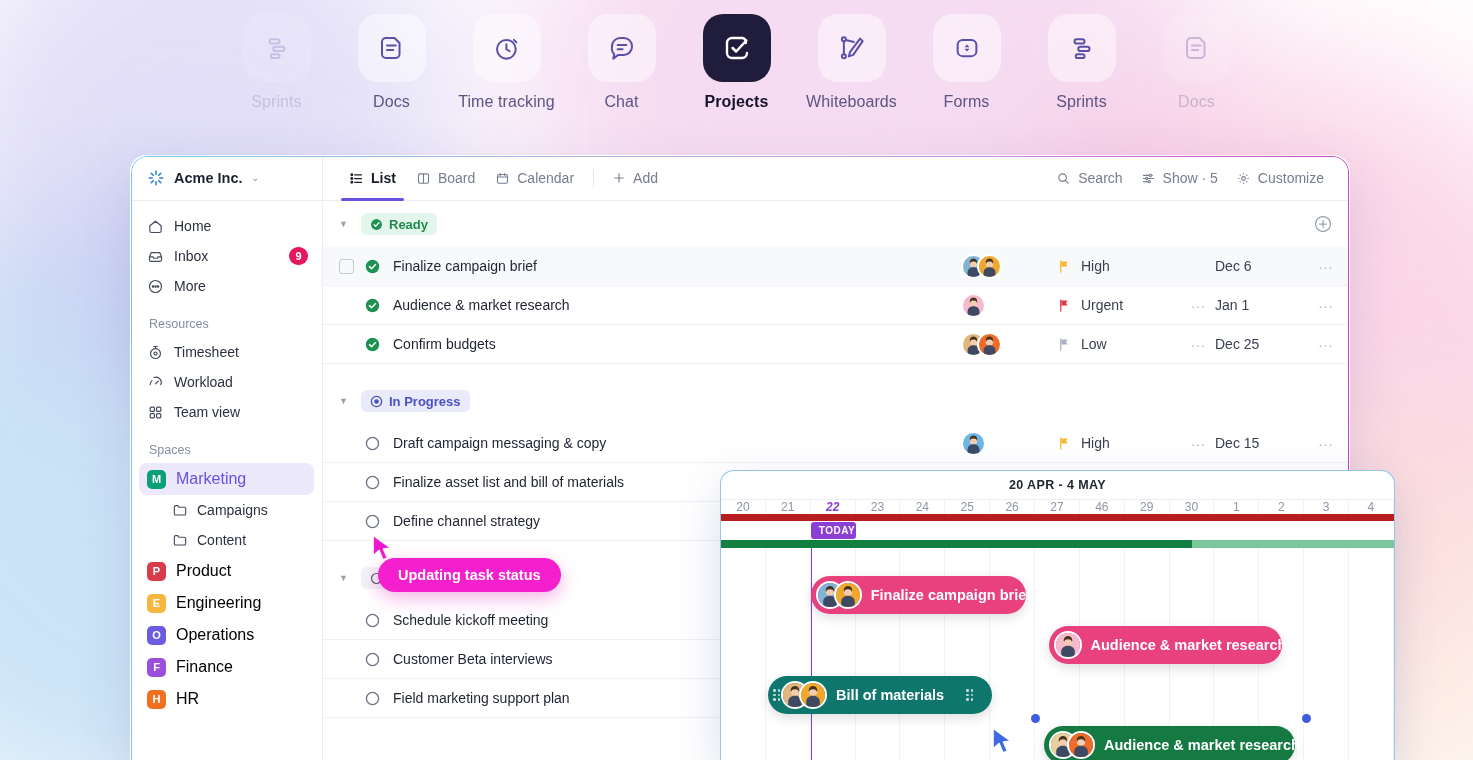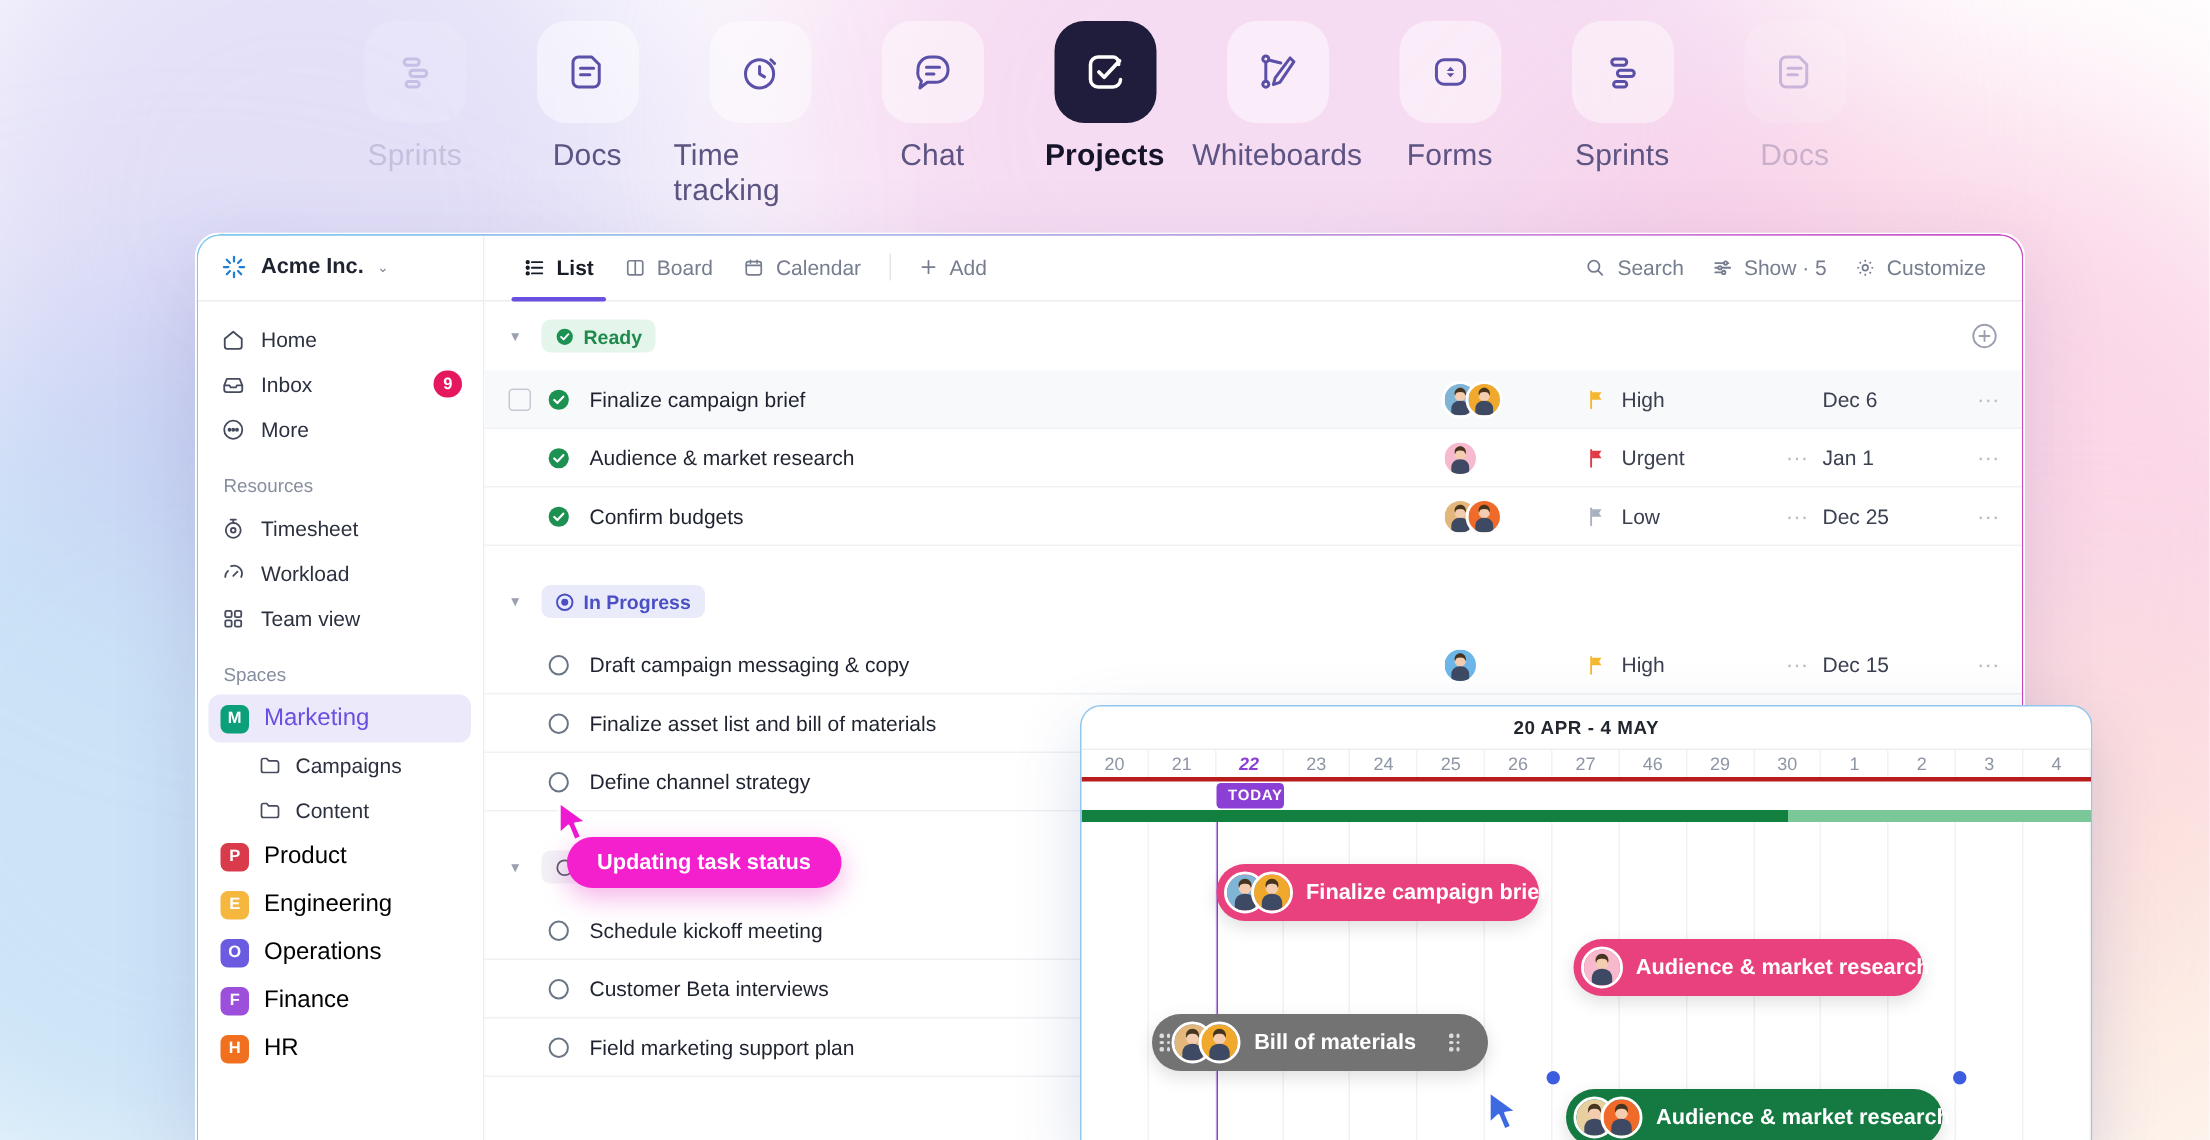--- a/index.html
+++ b/index.html
@@ -31,21 +31,21 @@
   .app-item {
     width: 115px; display: flex; flex-direction: column; align-items: center; gap: 11px;
     cursor: pointer;
   }
   .app-tile {
     width: 68px; height: 68px; border-radius: 20px;
     background: rgba(255,255,255,.45);
     display: flex; align-items: center; justify-content: center;
     color: #5b50a8;
   }
-  .app-label { font-size: 20px; color: #5c5482; letter-spacing:.1px; }
+  .app-label { font-size: 16px; color: #5c5482; letter-spacing:.1px; }
   .app-item.active .app-tile { background: #201c3b; color: #ffffff; }
   .app-item.active .app-label { color: #16142b; font-weight: bold; }
   .app-item.faded { opacity: .30; }
   .app-item.faded2 { opacity: .22; }
 
   
   .window {
     position: absolute; left: 130px; top: 155px;
     width: 1220px; height: 610px;
     background: #ffffff;
@@ -139,21 +139,21 @@
   
   .gantt {
     position: absolute; left: 720px; top: 470px; width: 675px; height: 292px;
     background: #fff; border-radius: 14px 14px 0 0;
     border: 1px solid #93c6ec; border-bottom: none;
     box-shadow: 0 16px 45px rgba(70,90,160,.20);
     overflow: hidden; z-index: 20;
   }
   .g-title { height: 28px; display:flex; align-items:center; justify-content:center;
              font-size: 12.5px; font-weight: bold; color:#22262f; letter-spacing:.4px; }
-  .g-days { height: 22px; display: flex; border-top:1px solid #eceef2; border-bottom:3px solid #b91c1c; }
+  .g-days { height: 22px; display: flex; border-top:1px solid #eceef2; border-bottom:7px solid #b91c1c; }
   .g-day { flex:1; display:flex; align-items:center; justify-content:center; font-size:12px; color:#8e95a4; border-right:1px solid #f1f2f5;}
   .g-day.today { color:#8b3fd4; font-weight:bold;font-style:italic; }
   .g-todayrow { height: 19px; position: relative; }
   .today-chip { position:absolute; left:0; top:1px; height:17px; padding:0 8px; border-radius:3px;
                 background:#8b3fd4; color:#fff; font-size:10px; font-weight:bold; letter-spacing:.5px;
                 display:flex; align-items:center; }
   .g-progress { height: 8px; display:flex; }
   .g-body { position: relative; height: 215px; }
   .g-grid { position:absolute; inset:0; display:flex; }
   .g-col { flex:1; border-right:1px solid #f1f2f5; }
@@ -764,21 +764,21 @@
       </div>
       <div class="gbar" style="left:48.666666666666664%;width:34.666666666666664%;top:78px;background:#e8417e">
         <span class="av"><svg width="100%" height="100%" viewBox="0 0 30 30">
             <rect width="30" height="30" fill="#f6b9ce"></rect>
             <circle cx="15" cy="11" r="5.4" fill="#f4cdb0"></circle>
             <path d="M15 16c-5 0-8.5 3.2-8.5 7.5V30h17v-6.5C23.5 19.2 20 16 15 16z" fill="#3e4a63"></path>
             <path d="M9.6 9.2c0-3.3 2.4-5.6 5.4-5.6s5.4 2.3 5.4 5.6c0 .8-.3 1.6-.6 2.1-.3-2.6-1.7-3.6-4.8-3.6s-4.5 1-4.8 3.6c-.3-.5-.6-1.3-.6-2.1z" fill="#46341f"></path>
           </svg></span>
         <span class="g-lbl">Audience &amp; market research</span>
       </div>
-      <div class="gbar" style="left:7%;width:33.333333333333336%;top:128px;background:#737373">
+      <div class="gbar" style="left:7%;width:33.333333333333336%;top:128px;background:#0f766e">
         <span class="grip">
           <i></i>
           <i></i>
           <i></i>
           <i></i>
           <i></i>
           <i></i>
         </span>
         <span class="av"><svg width="100%" height="100%" viewBox="0 0 30 30">
             <rect width="30" height="30" fill="#e3b77c"></rect>

